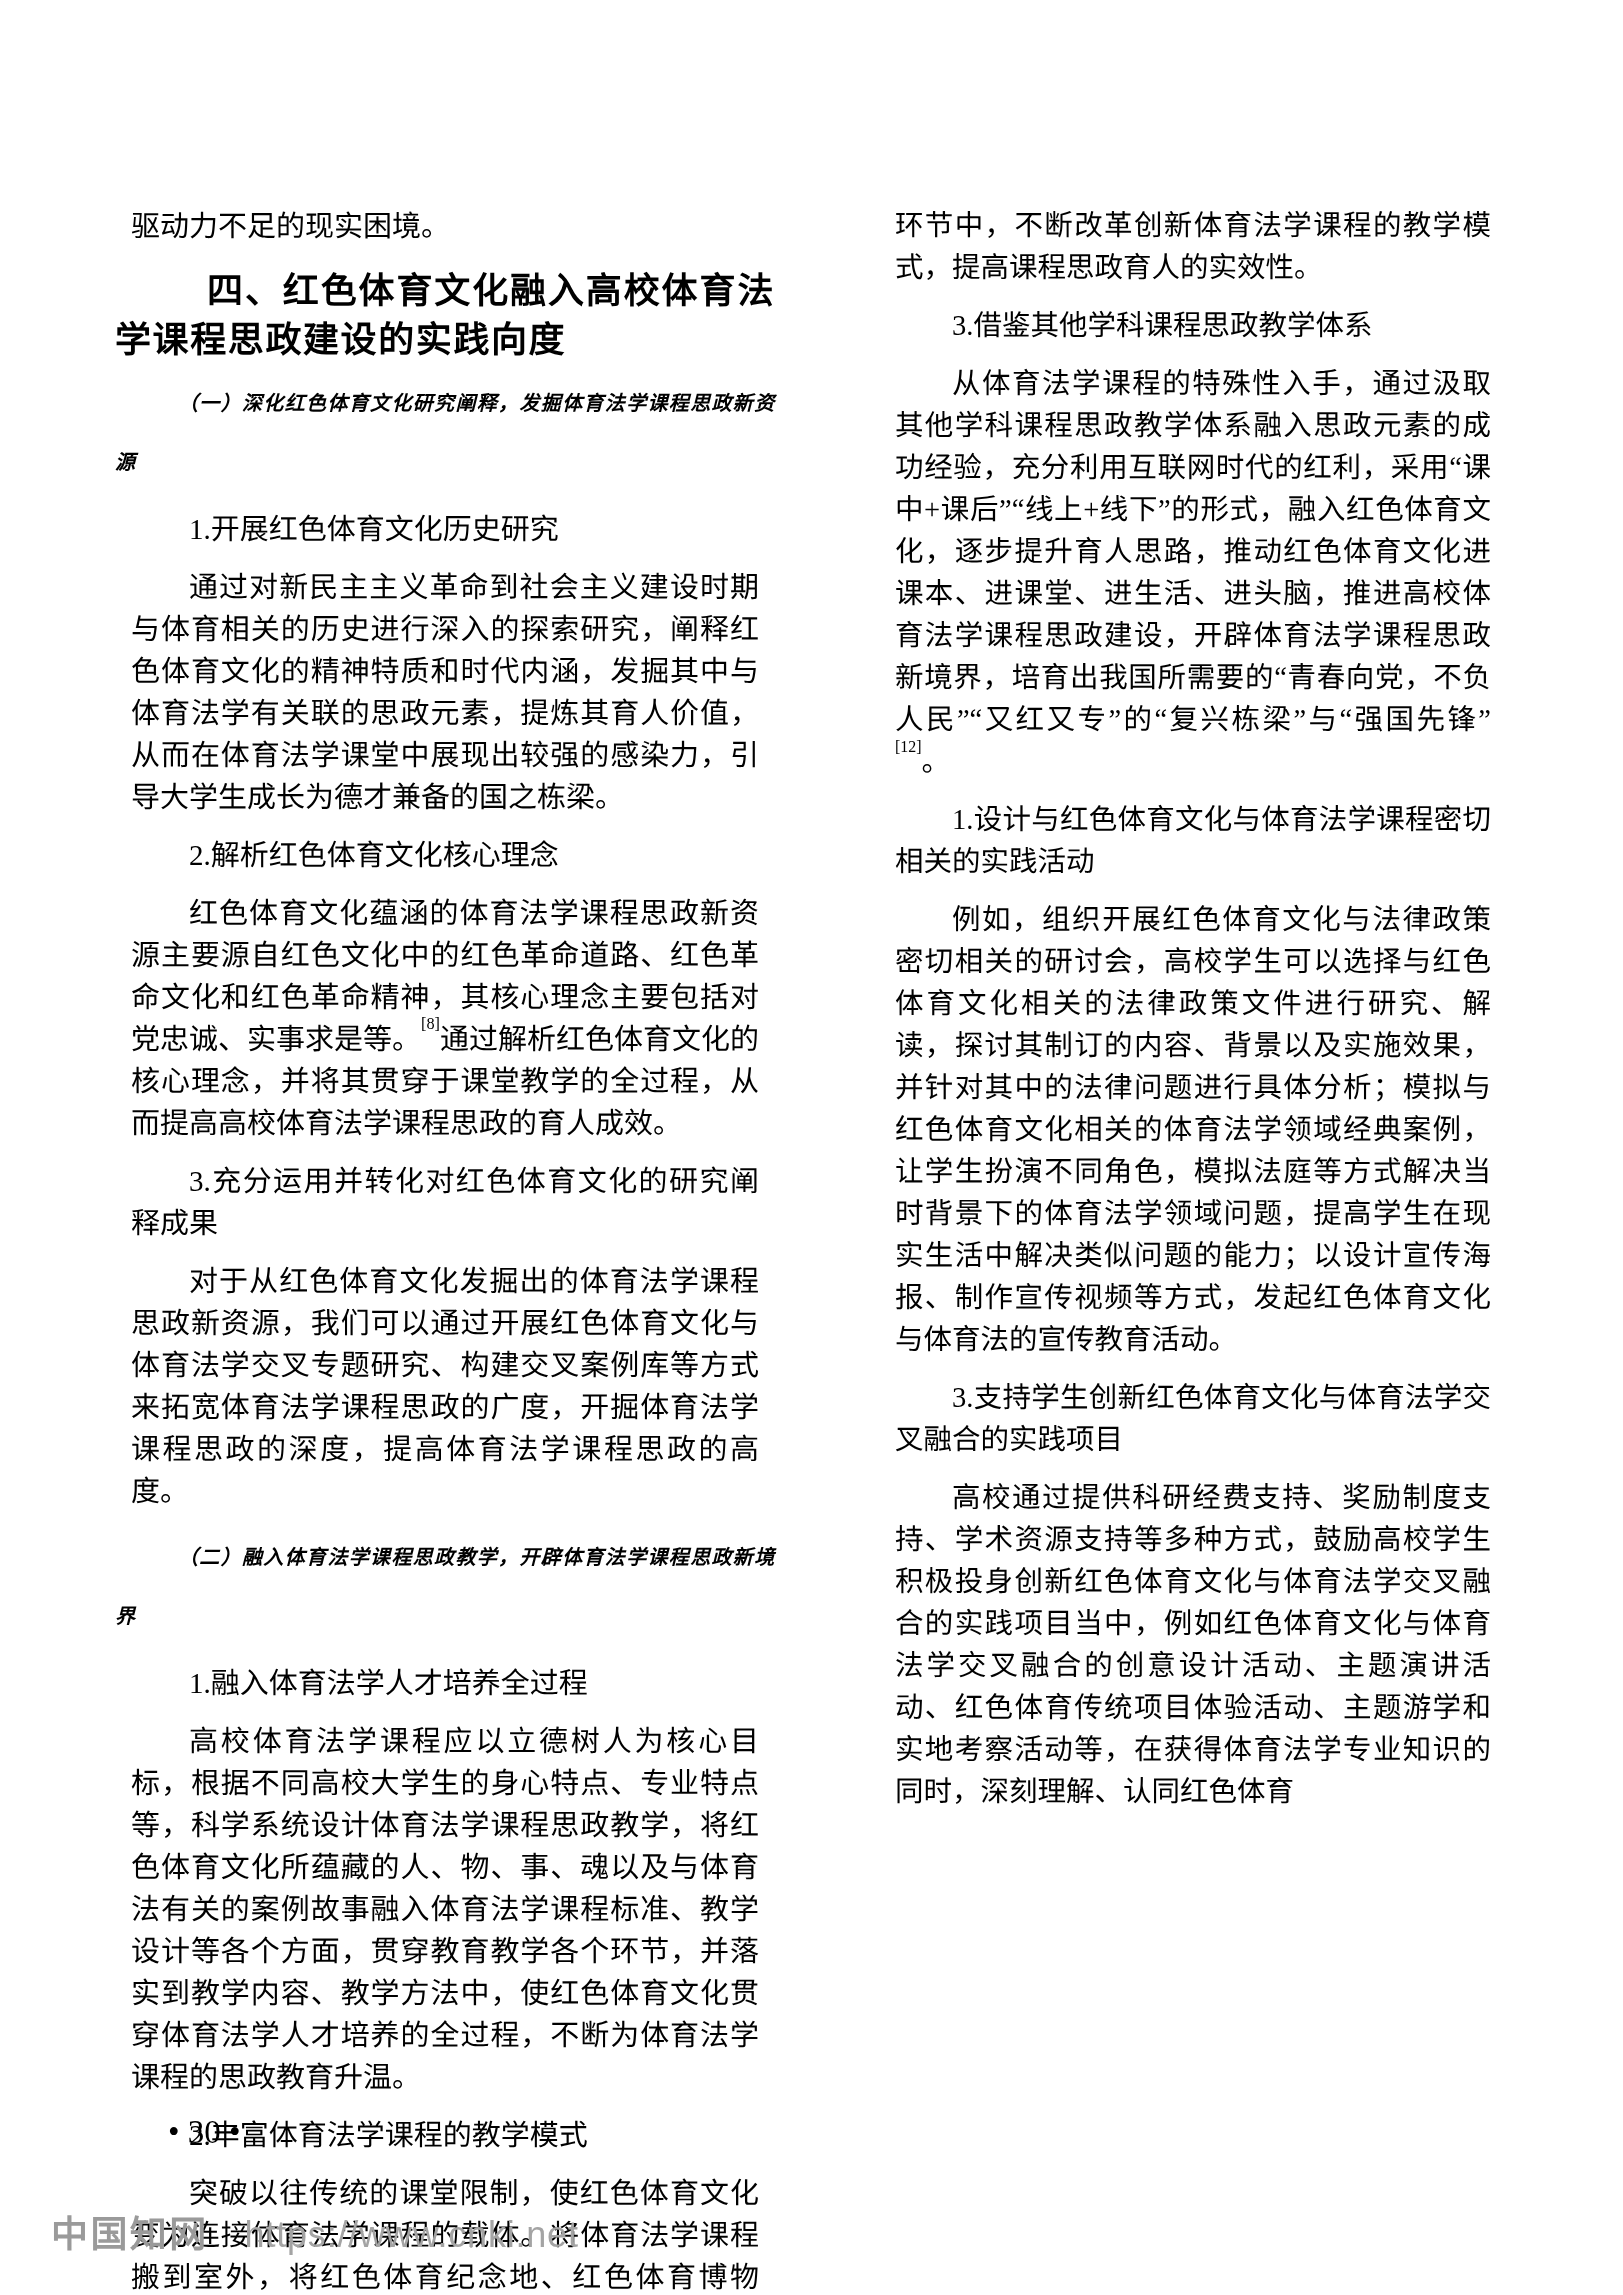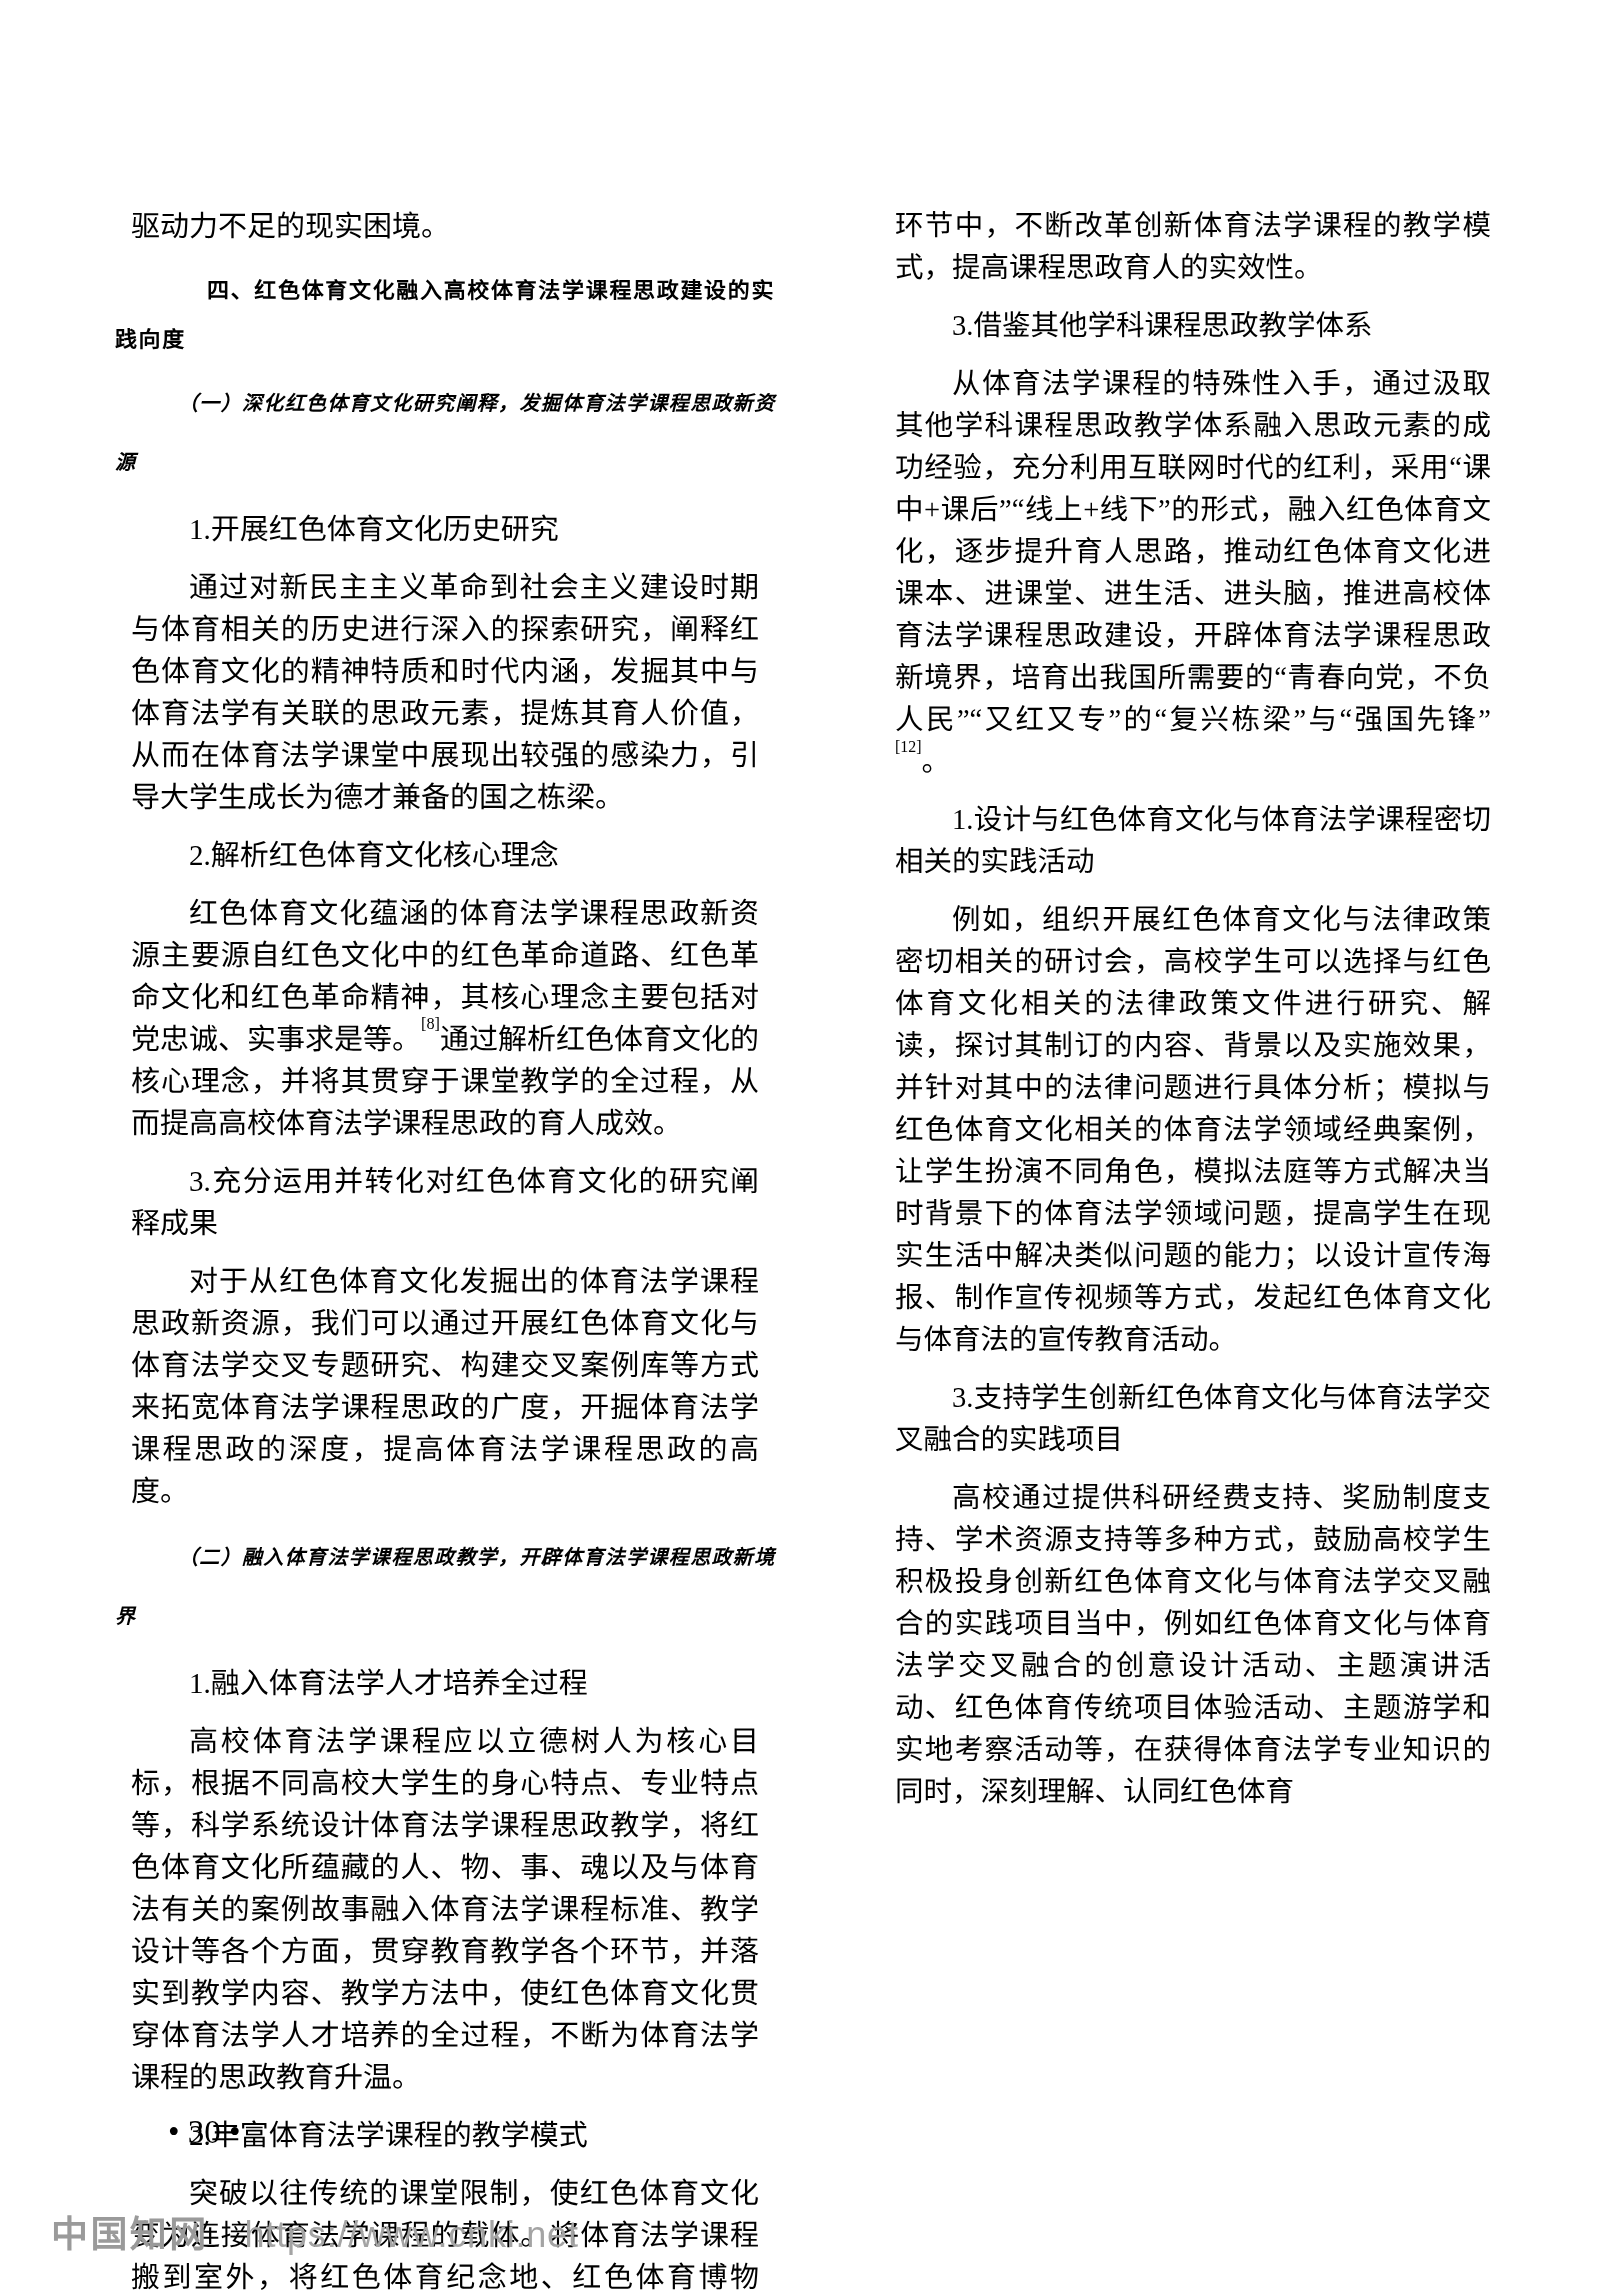--- a/index.html
+++ b/index.html
@@ -31,21 +31,21 @@
   .para {
     margin: 16px;
     text-indent: 2em;
   }
   .para.cont { text-indent: 0; }
 
   .h2 {
     margin: 19px 0 9.5px 0;
     font-family: "Liberation Sans", "DejaVu Sans", sans-serif;
     font-weight: 700;
-    font-size: 22px;
+    font-size: 36px;
     line-height: 49px;
     text-indent: 92px;
     letter-spacing: 1.6px;
   }
   .h3 {
     margin: 8px 0 8px 0;
     font-family: "Liberation Sans", "DejaVu Sans", sans-serif;
     font-weight: 700;
     font-size: 20px;
     line-height: 59px;

